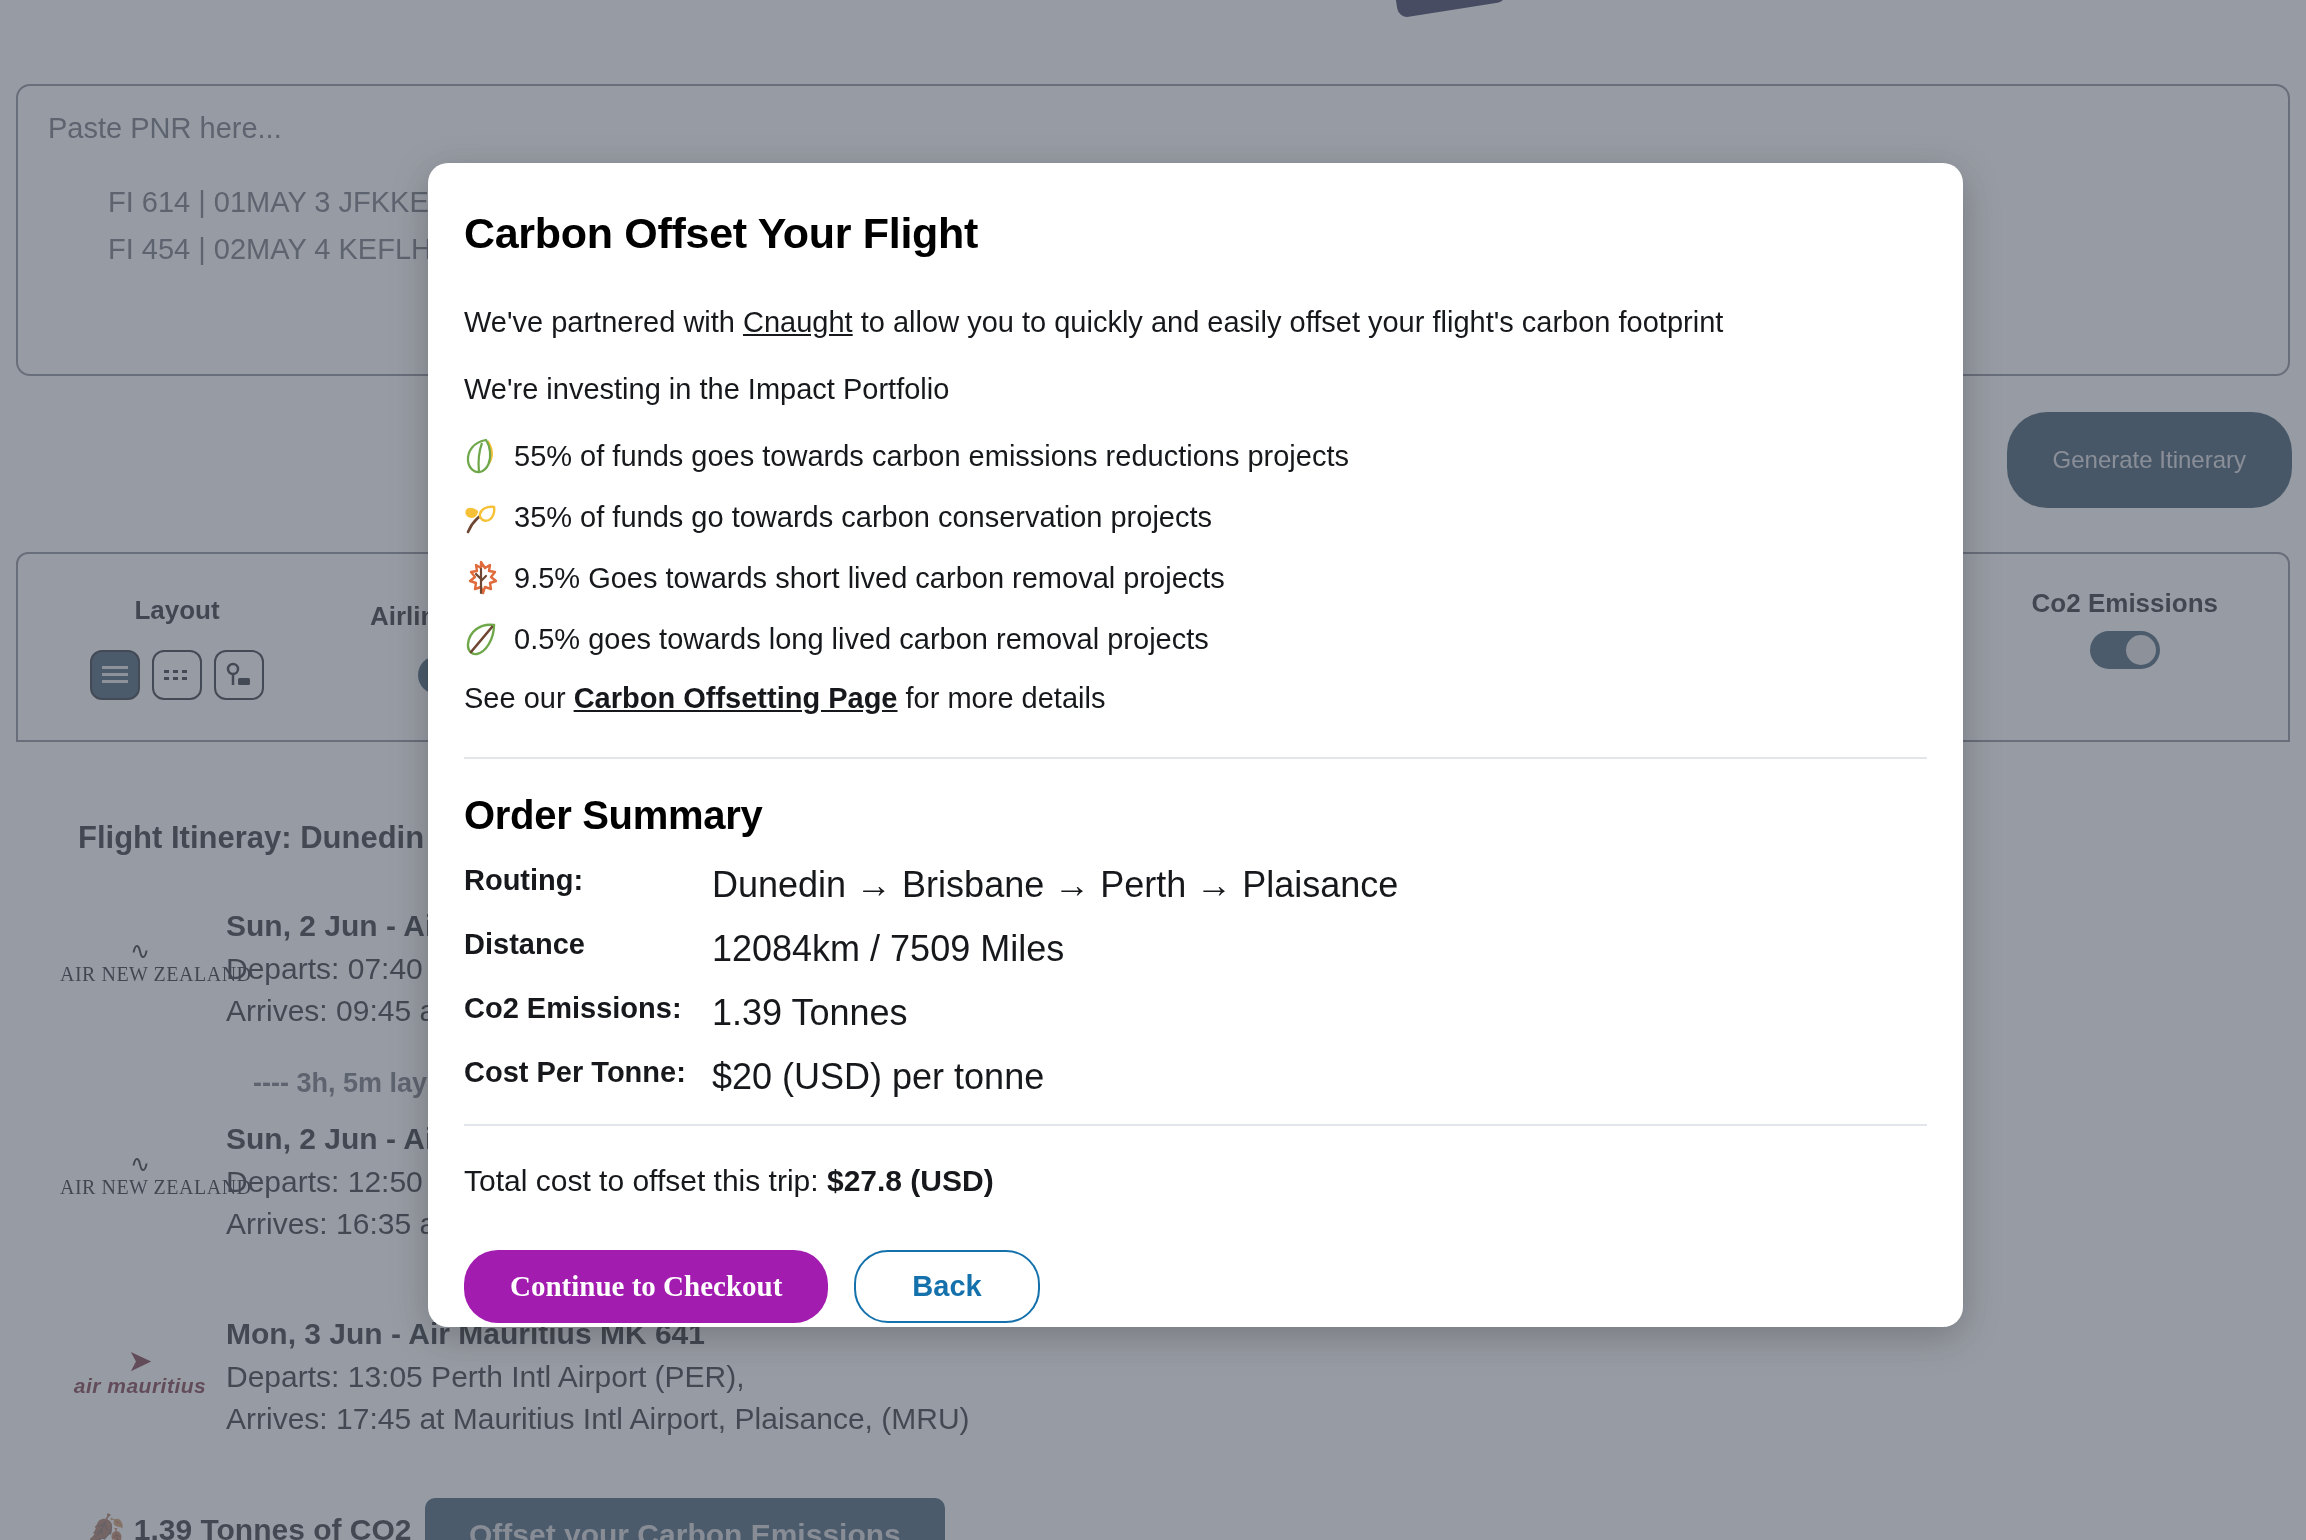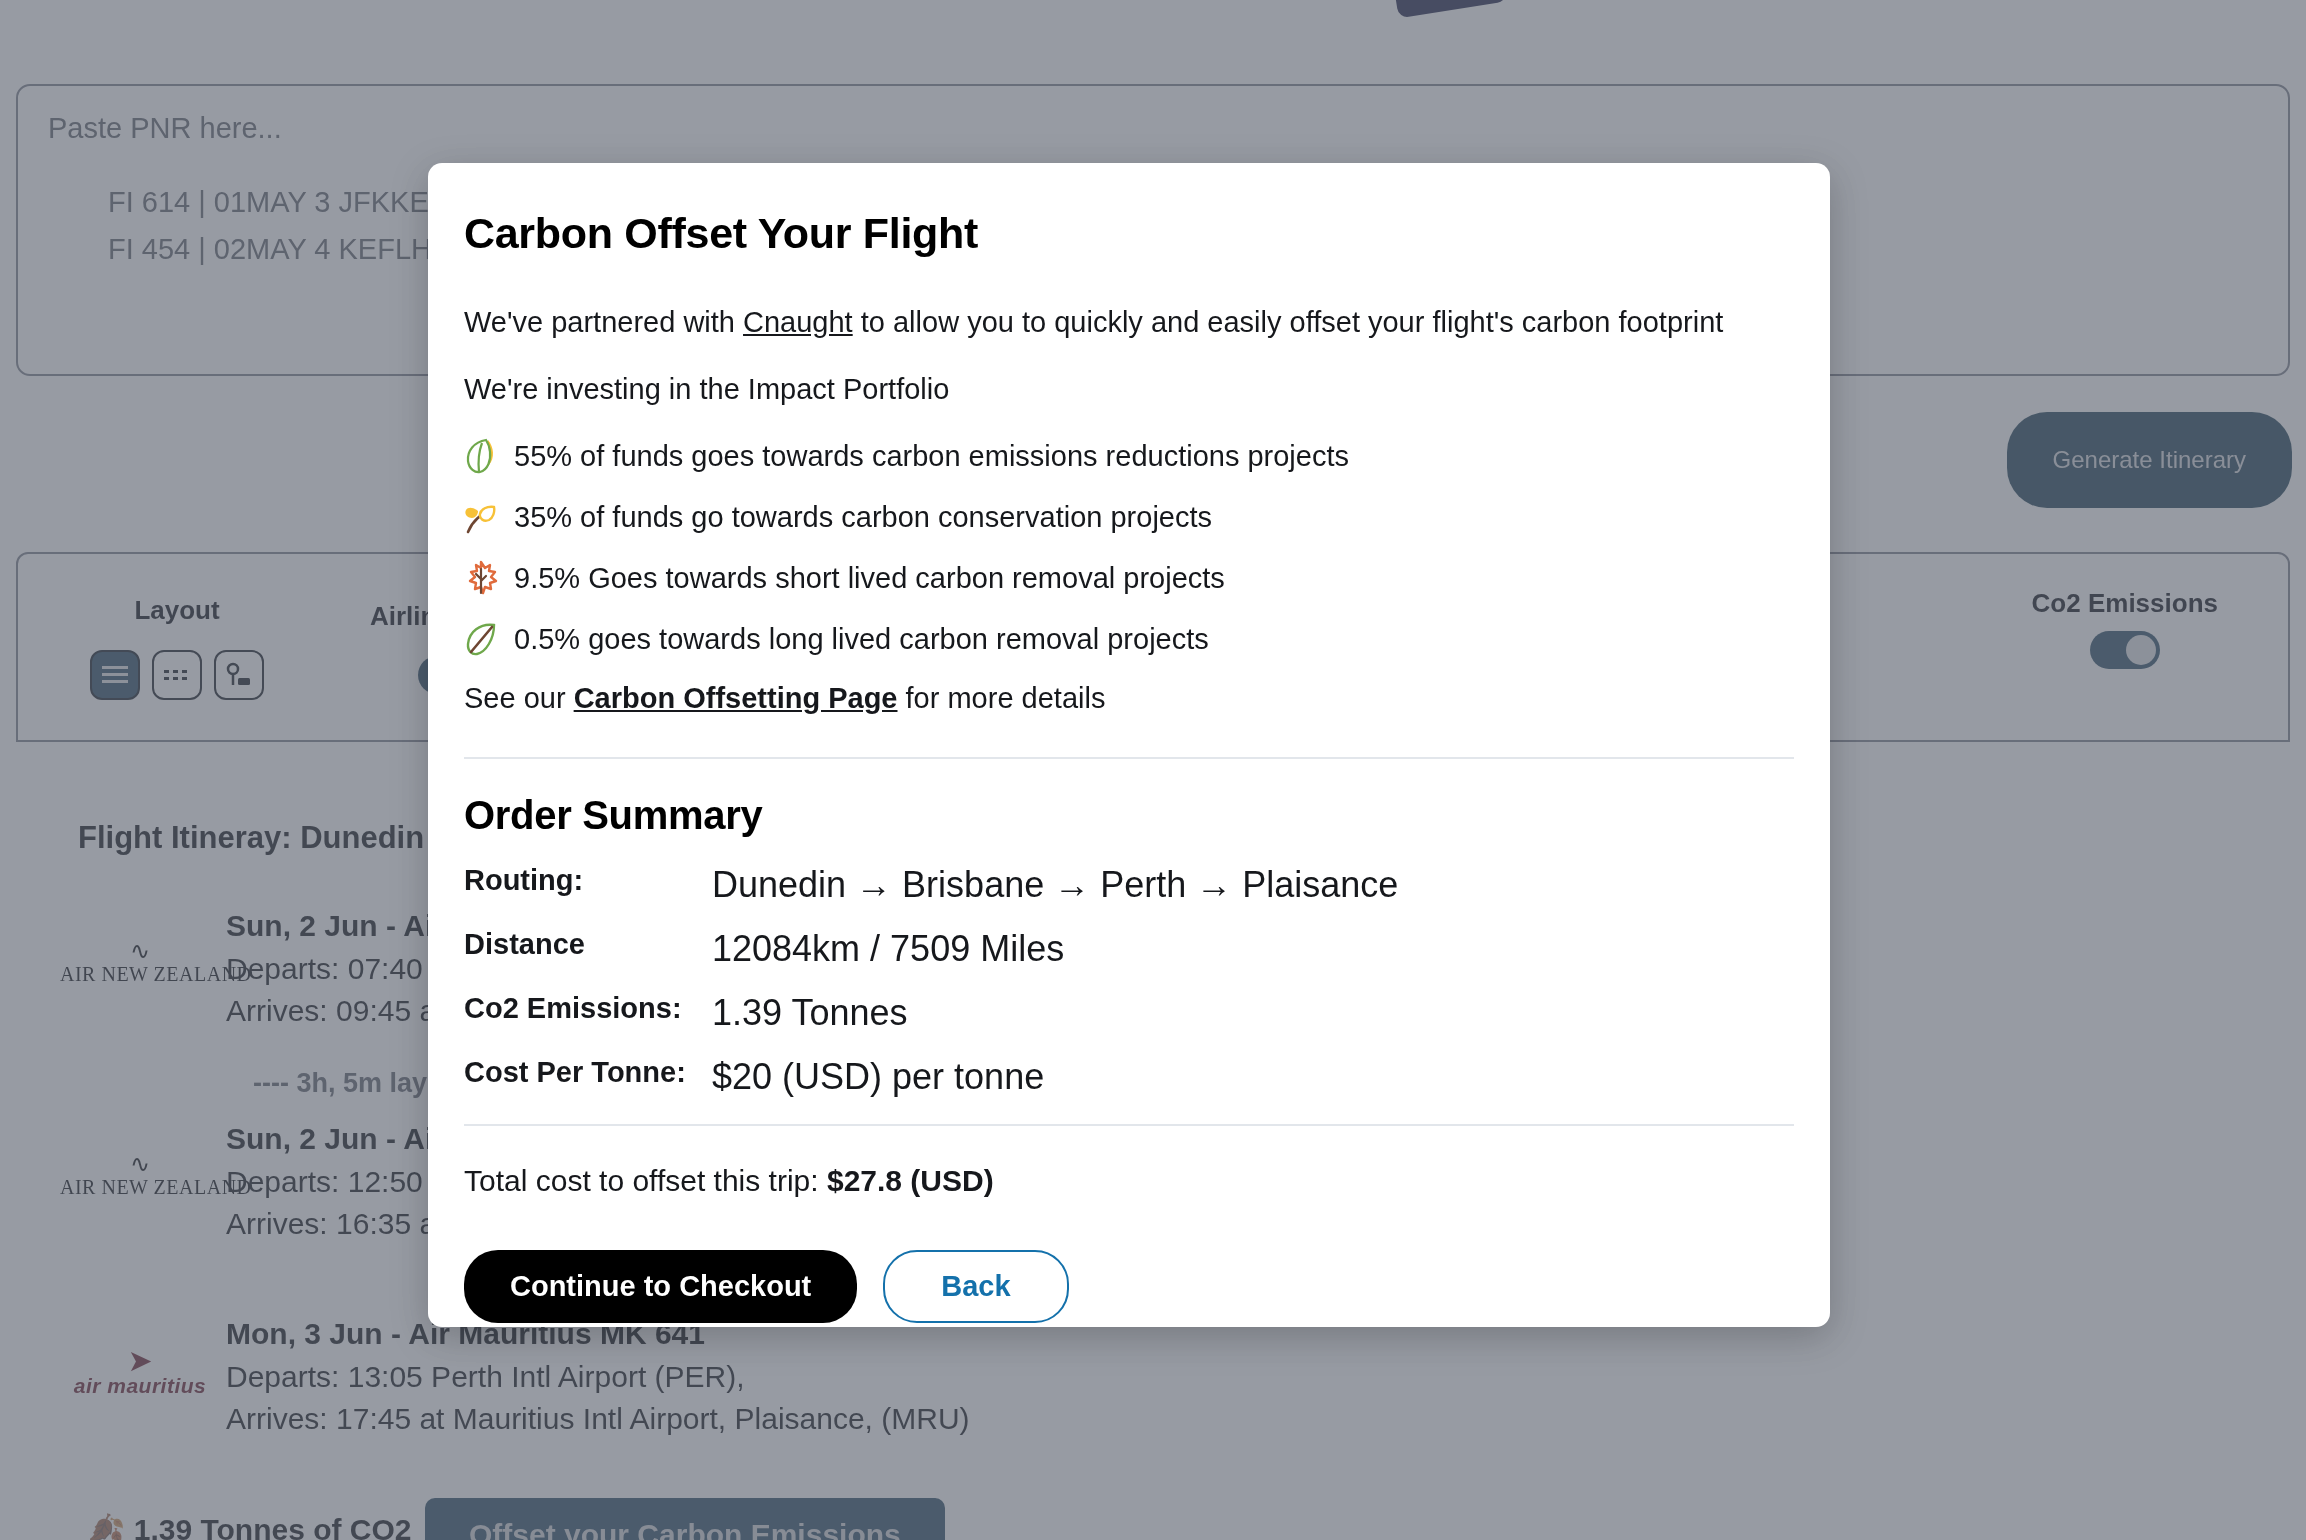--- a/index.html
+++ b/index.html
@@ -213,24 +213,24 @@
     border: none;
     border-radius: 10px;
     white-space: nowrap;
   }
 
   
   .modal {
     position: absolute;
     left: 428px;
     top: 163px;
-    width: 1402px;
+    width: 1535px;
     height: 1164px;
     background: #ffffff;
-    border-radius: 14px;
+    border-radius: 20px;
     z-index: 10;
     padding: 46px 36px 0 36px;
     box-shadow: 0 10px 38px rgba(0,0,0,0.22);
     overflow: hidden;
   }
   .modal-title {
     font-size: 43px;
     font-weight: bold;
     color: #000;
     letter-spacing: -0.3px;
@@ -288,28 +288,29 @@
     margin-top: 38px;
   }
   .total b { font-weight: bold; }
 
   .modal-actions {
     display: flex;
     gap: 26px;
     margin-top: 52px;
   }
   .btn-primary {
-    background: #000000;
+    background: #a21caf;
     color: #ffffff;
     font-size: 29px;
     font-weight: bold;
     border: none;
     border-radius: 34px;
     padding: 20px 46px;
     white-space: nowrap;
+    font-family: Liberation Serif, serif;
   }
   .btn-secondary {
     background: #ffffff;
     color: #1471ab;
     font-size: 29px;
     font-weight: bold;
     border: 2px solid #1471ab;
     border-radius: 34px;
     padding: 18px 56px;
     white-space: nowrap;

